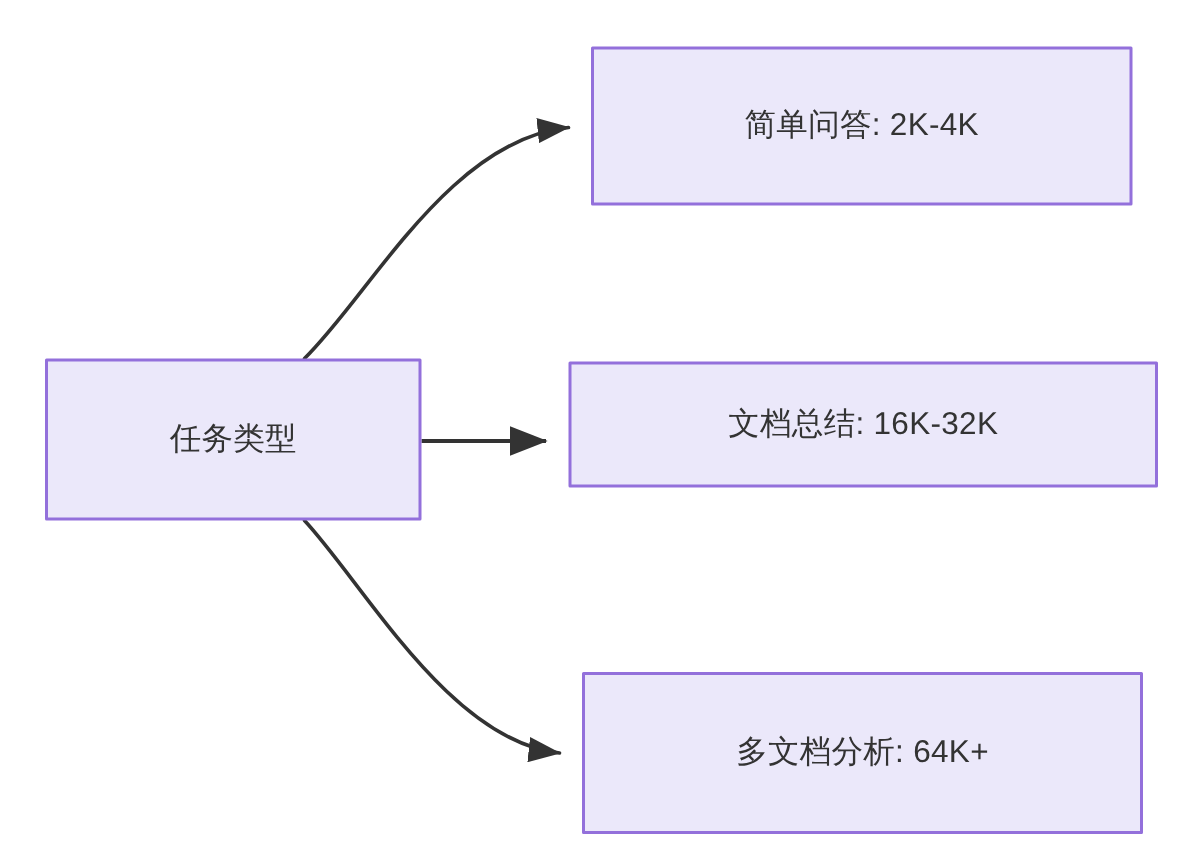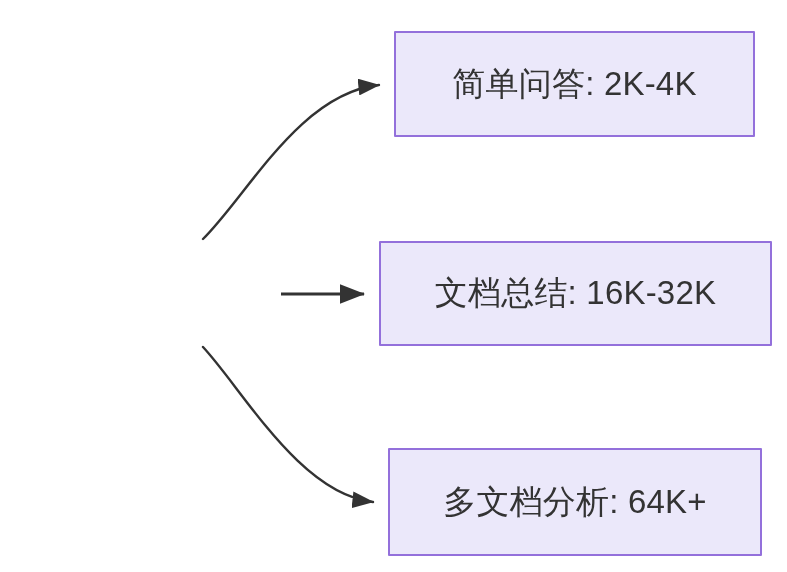--- a/index.html
+++ b/index.html
@@ -33,21 +33,21 @@
     box-sizing: border-box;
     display: flex;
     align-items: center;
     justify-content: center;
     background: #ebe8fa;
     border: 2px solid #9370db;
     border-radius: 1px;
   }
   .node-label {
     color: #333333;
-    font-size: 33px;
+    font-size: 21px;
     line-height: 1.1;
     letter-spacing: 0.2px;
     white-space: nowrap;
     text-align: center;
   }
   #node-root {
     left: 30px;
     top: 239px;
     width: 251px;
     height: 108px;
@@ -55,21 +55,21 @@
   #node-simple-qa {
     left: 394px;
     top: 31px;
     width: 361px;
     height: 106px;
   }
   #node-doc-summary {
     left: 379px;
     top: 241px;
     width: 393px;
-    height: 105px;
+    height: 84px;
   }
   #node-multi-doc {
     left: 388px;
     top: 448px;
     width: 374px;
     height: 108px;
     justify-content: center;
   }
 </style>
 </head>
@@ -84,20 +84,23 @@
       </marker>
     </defs>
 
     <path d="M 203 239 C 247 196 300 93 379 85" fill="none" stroke="#333333" stroke-width="2.4" stroke-linecap="round" marker-end="url(#arrowhead)"></path>
 
     <path d="M 281 294 L 364 294" fill="none" stroke="#333333" stroke-width="2.8" stroke-linecap="butt" marker-end="url(#arrowhead)"></path>
 
     <path d="M 203 347 C 243 390 300 494 373 502" fill="none" stroke="#333333" stroke-width="2.4" stroke-linecap="round" marker-end="url(#arrowhead)"></path>
   </svg>
 
+  <div class="node" id="node-root">
+    <span class="node-label">任务类型</span>
+  </div>
 
   <div class="node" id="node-simple-qa">
     <span class="node-label">简单问答: 2K-4K</span>
   </div>
 
   <div class="node" id="node-doc-summary">
     <span class="node-label">文档总结: 16K-32K</span>
   </div>
 
   <div class="node" id="node-multi-doc">

